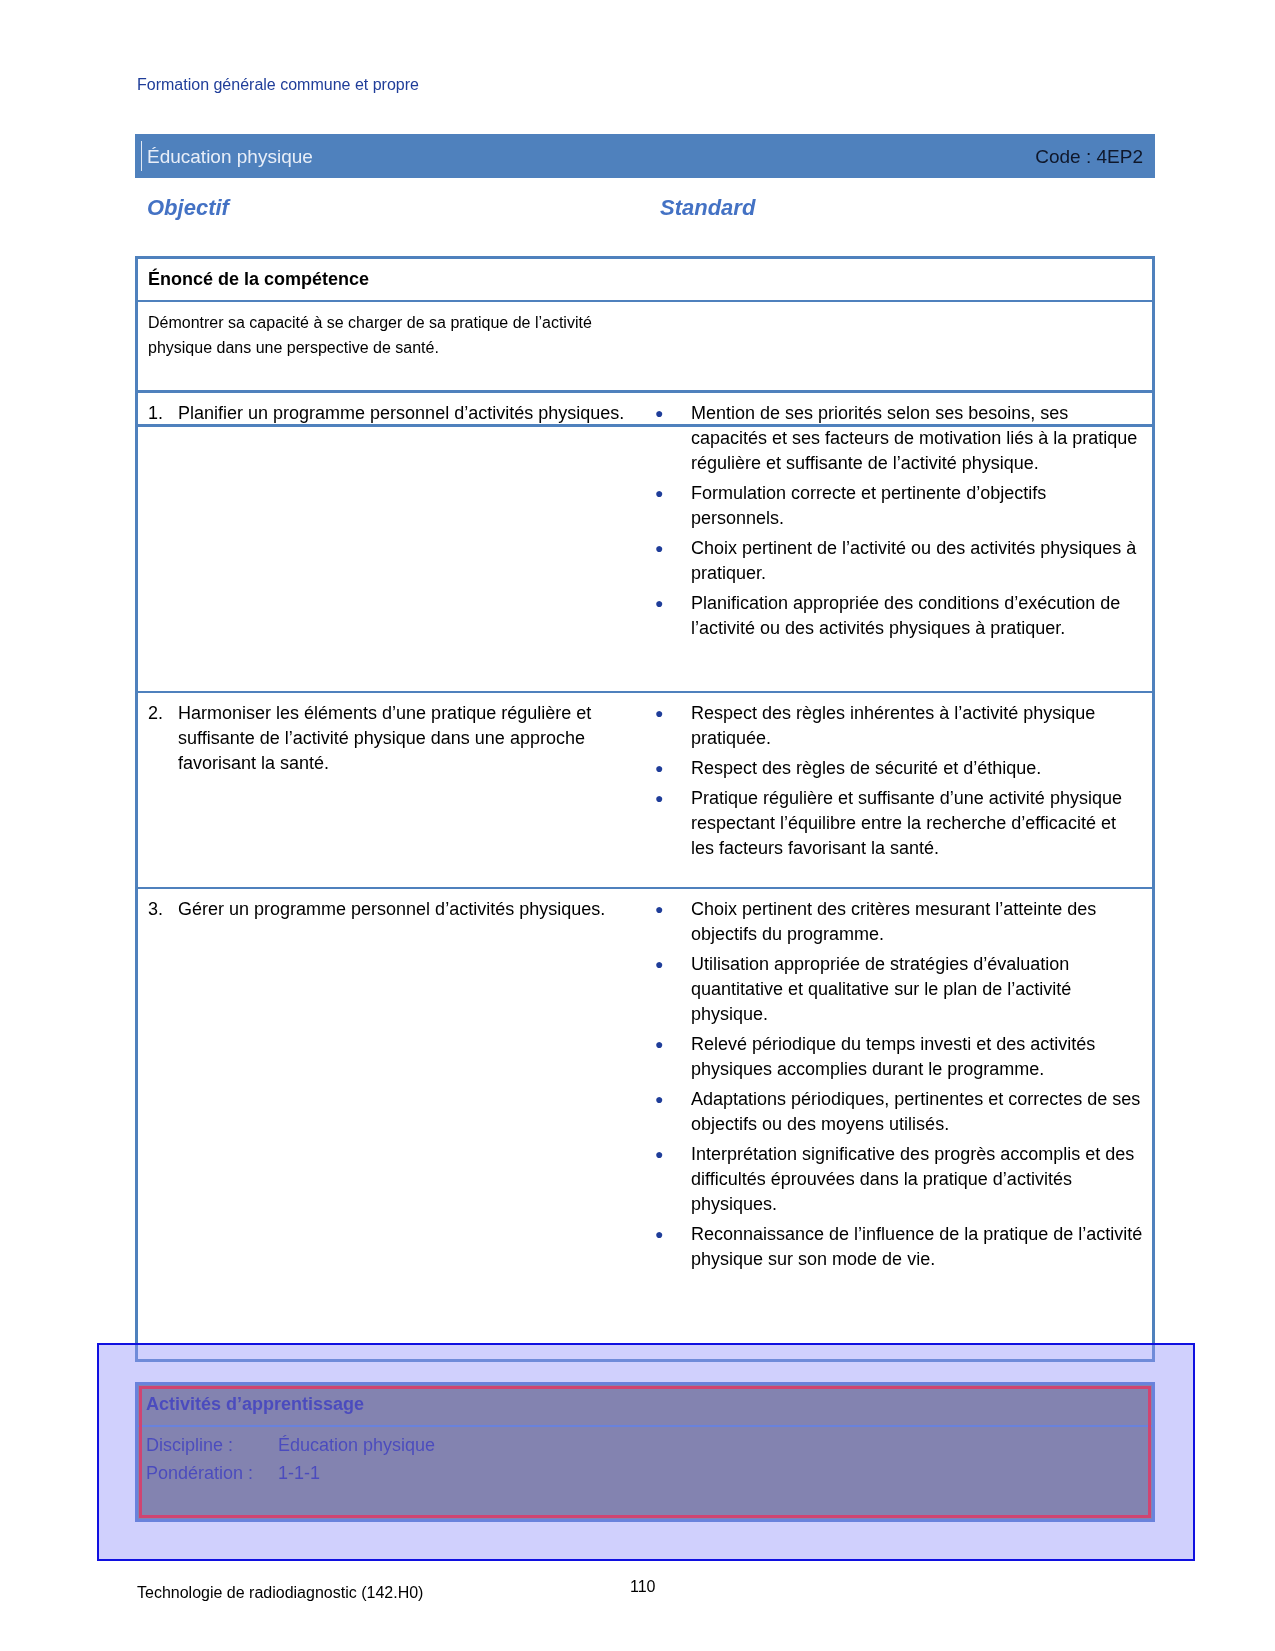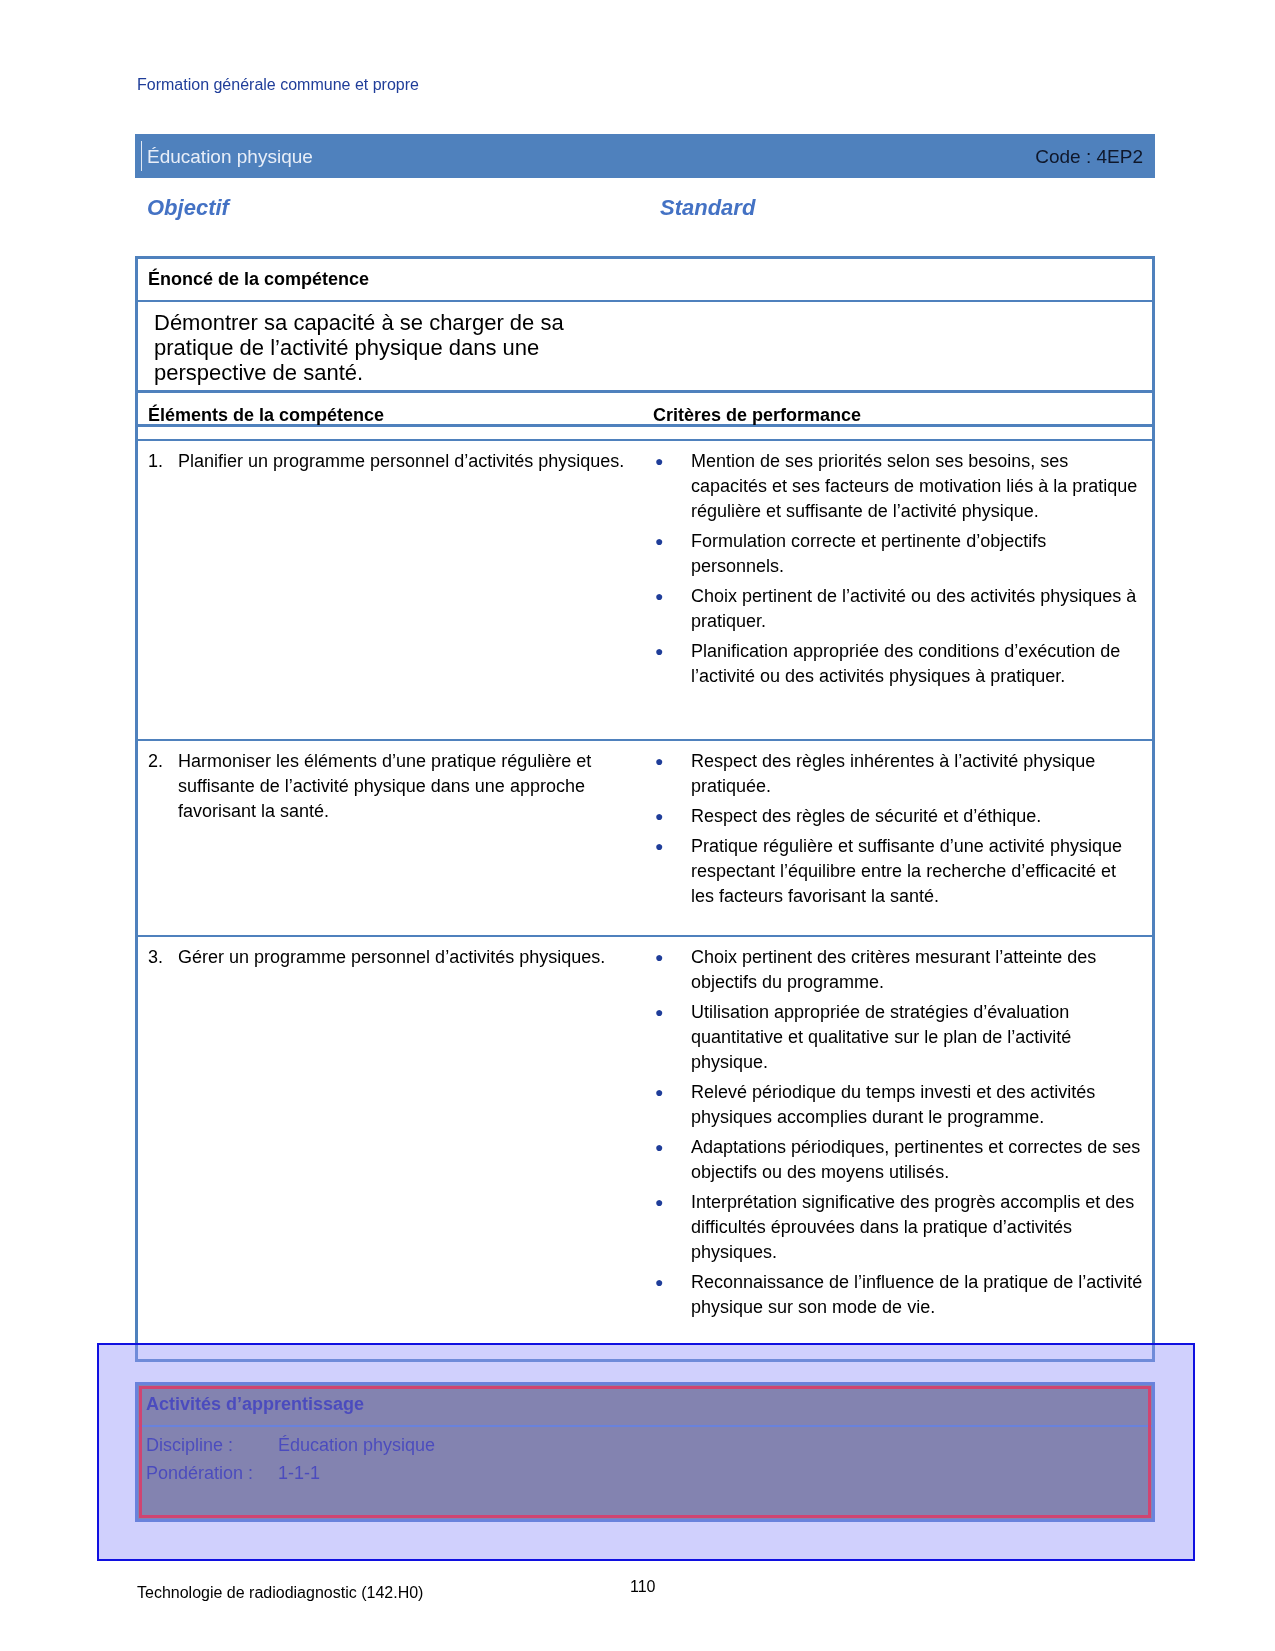--- a/index.html
+++ b/index.html
@@ -12,21 +12,21 @@
   .title-bar .left { position: absolute; left: 12px; top: 12px; font-size: 19px; color: #e8eef8; }
   .title-bar .right { position: absolute; right: 12px; top: 12px; font-size: 19px; color: #0f172a; }
   .subheads { position: absolute; left: 147px; top: 195px; width: 620px; height: 28px; }
   .subheads span { position: absolute; top: 0; font-size: 22px; font-weight: bold; font-style: italic; color: #4472c4; }
   .subheads .obj { left: 0; }
   .subheads .std { left: 513px; }
 
   .box { position: absolute; left: 135px; width: 1020px; border: 3px solid #4f81bd; box-sizing: border-box; }
   .box .row-head { padding: 10px 10px; font-weight: bold; font-size: 18px; border-bottom: 2px solid #4f81bd; }
   .enonce { top: 256px; height: 171px; }
-  .enonce .body { padding: 8px 16px; font-size: 22px; line-height: 25px; width: 480px; }
+  .enonce .body { padding: 8px 10px; font-size: 16px; line-height: 25px; width: 480px; }
 
   .elements { top: 390px; height: 972px; }
   .elements .head { position: relative; height: 46px; border-bottom: 2px solid #4f81bd; }
   .elements .head span { position: absolute; top: 12px; font-weight: bold; font-size: 18px; }
   .elements .head .h1 { left: 10px; }
   .elements .head .h2 { left: 515px; }
   .elements .row { position: relative; border-bottom: 2px solid #4f81bd; box-sizing: border-box; }
   .elements .row:last-child { border-bottom: none; }
   .elements .el { position: absolute; left: 10px; top: 8px; width: 480px; font-size: 18px; line-height: 25px; display: flex; }
   .elements .el .num { width: 30px; flex: none; }
@@ -66,24 +66,20 @@
   <span class="obj">Objectif</span>
   <span class="std">Standard</span>
 </div>
 
 <div class="box enonce">
   <div class="row-head">Énoncé de la compétence</div>
   <div class="body">Démontrer sa capacité à se charger de sa pratique de l’activité physique dans une perspective de santé.</div>
 </div>
 
 <div class="box elements">
-  <div class="head">
-    <span class="h1">Éléments de la compétence</span>
-    <span class="h2">Critères de performance</span>
-  </div>
 
   <div class="row r1">
     <div class="el">
       <span class="num">1.</span>
       <span>Planifier un programme personnel d’activités physiques.</span>
     </div>
     <ul class="crits">
       <li><span class="bullet">●</span><span>Mention de ses priorités selon ses besoins, ses capacités et ses facteurs de motivation liés à la pratique régulière et suffisante de l’activité physique.</span></li>
       <li><span class="bullet">●</span><span>Formulation correcte et pertinente d’objectifs personnels.</span></li>
       <li><span class="bullet">●</span><span>Choix pertinent de l’activité ou des activités physiques à pratiquer.</span></li>

